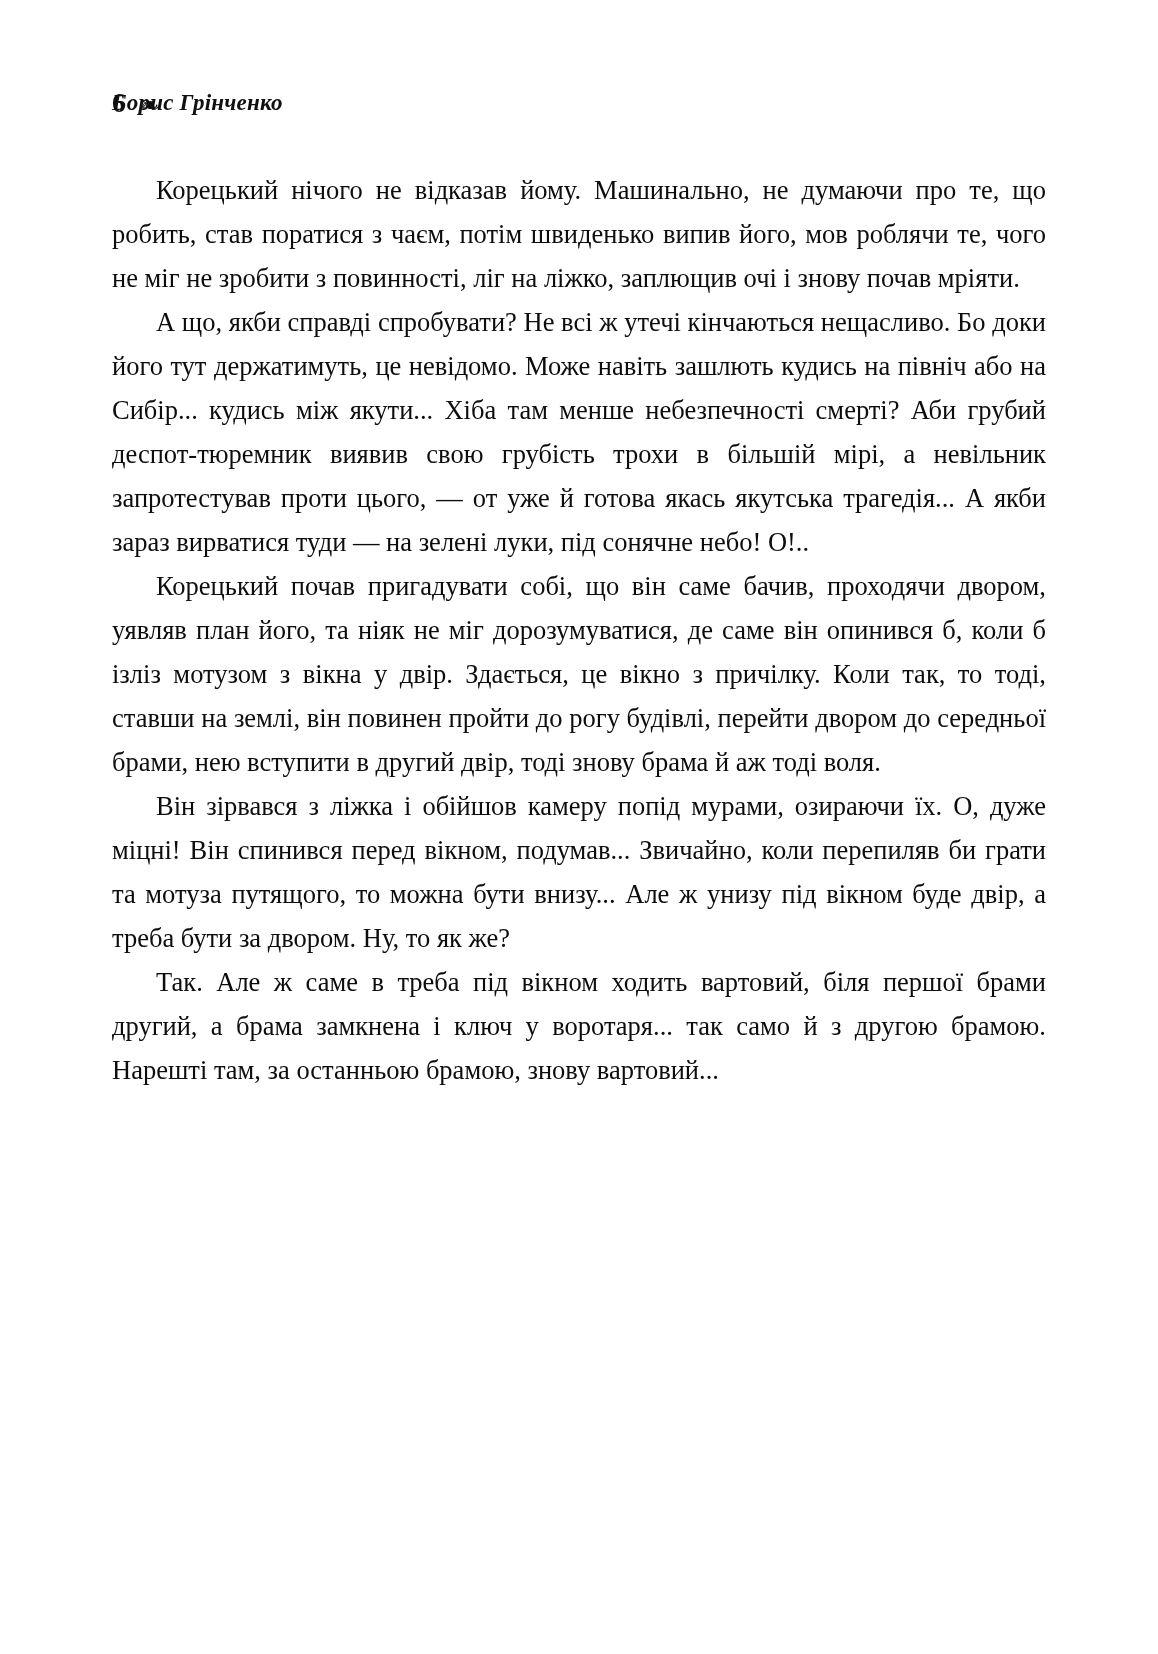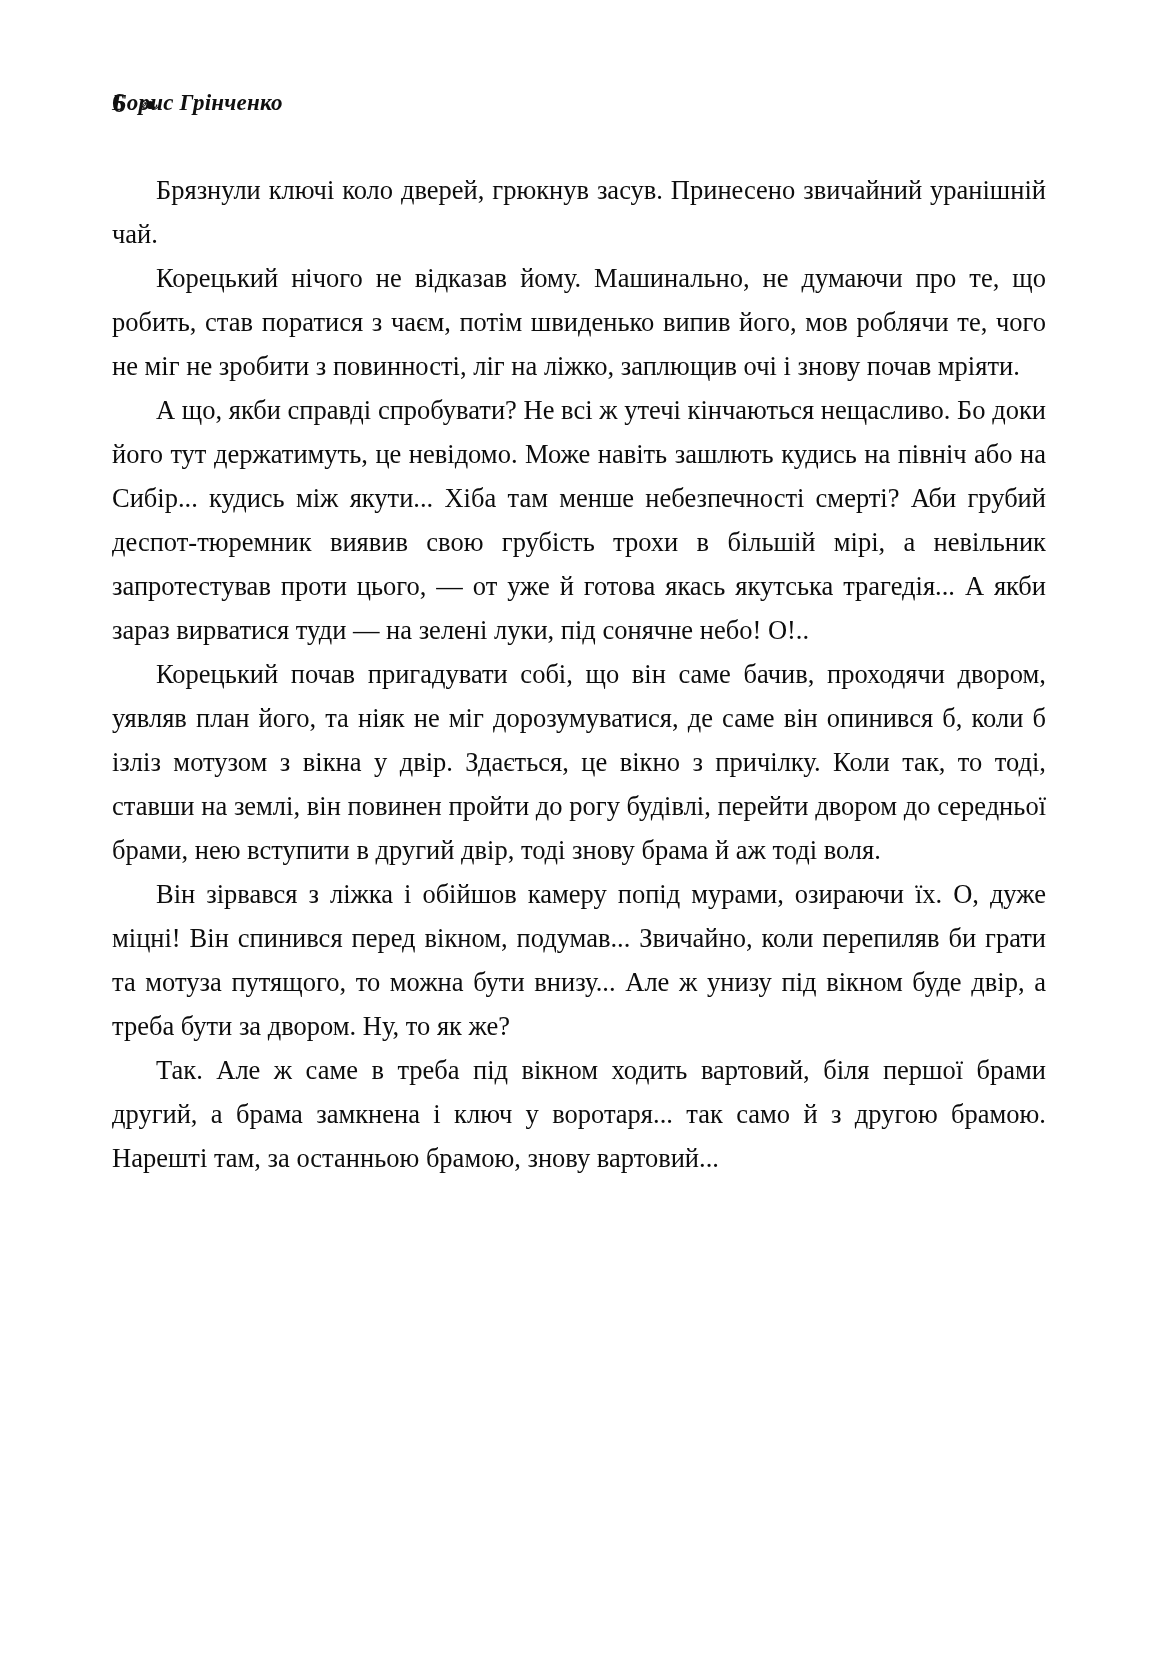--- a/index.html
+++ b/index.html
@@ -76,21 +76,20 @@
 
 <div class="page">
 
   <div class="header">
     <span class="folio">6</span>
     <span class="folio-orn">❧</span>
     <span class="running-title">Борис Грінченко</span>
   </div>
 
   <div class="body-text">
-    <p>Брязнули ключі коло дверей, грюкнув засув. Принесено звичайний уранішній чай.</p>
     <p>Корецький нічого не відказав йому. Машинально, не думаючи про те, що робить, став поратися з чаєм, потім швиденько випив його, мов роблячи те, чого не міг не зробити з повинності, ліг на ліжко, заплющив очі і знову почав мріяти.</p>
     <p>А що, якби справді спробувати? Не всі ж утечі кінчаються нещасливо. Бо доки його тут держатимуть, це невідомо. Може навіть зашлють кудись на північ або на Сибір... кудись між якути... Хіба там менше небезпечності смерті? Аби грубий деспот-тюремник виявив свою грубість трохи в більшій мірі, а невільник запротестував проти цього, — от уже й готова якась якутська трагедія... А якби зараз вирватися туди — на зелені луки, під сонячне небо! О!..</p>
     <p>Корецький почав пригадувати собі, що він саме бачив, проходячи двором, уявляв план його, та ніяк не міг дорозумуватися, де саме він опинився б, коли б ізліз мотузом з вікна у двір. Здається, це вікно з причілку. Коли так, то тоді, ставши на землі, він повинен пройти до рогу будівлі, перейти двором до середньої брами, нею вступити в другий двір, тоді знову брама й аж тоді воля.</p>
     <p>Він зірвався з ліжка і обійшов камеру попід мурами, озираючи їх. О, дуже міцні! Він спинився перед вікном, подумав... Звичайно, коли перепиляв би грати та мотуза путящого, то можна бути внизу... Але ж унизу під вікном буде двір, а треба бути за двором. Ну, то як же?</p>
     <p>Так. Але ж саме в треба під вікном ходить вартовий, біля першої брами другий, а брама замкнена і ключ у воротаря... так само й з другою брамою. Нарешті там, за останньою брамою, знову вартовий...</p>
   </div>
 
 </div>
 
 </body></html>

